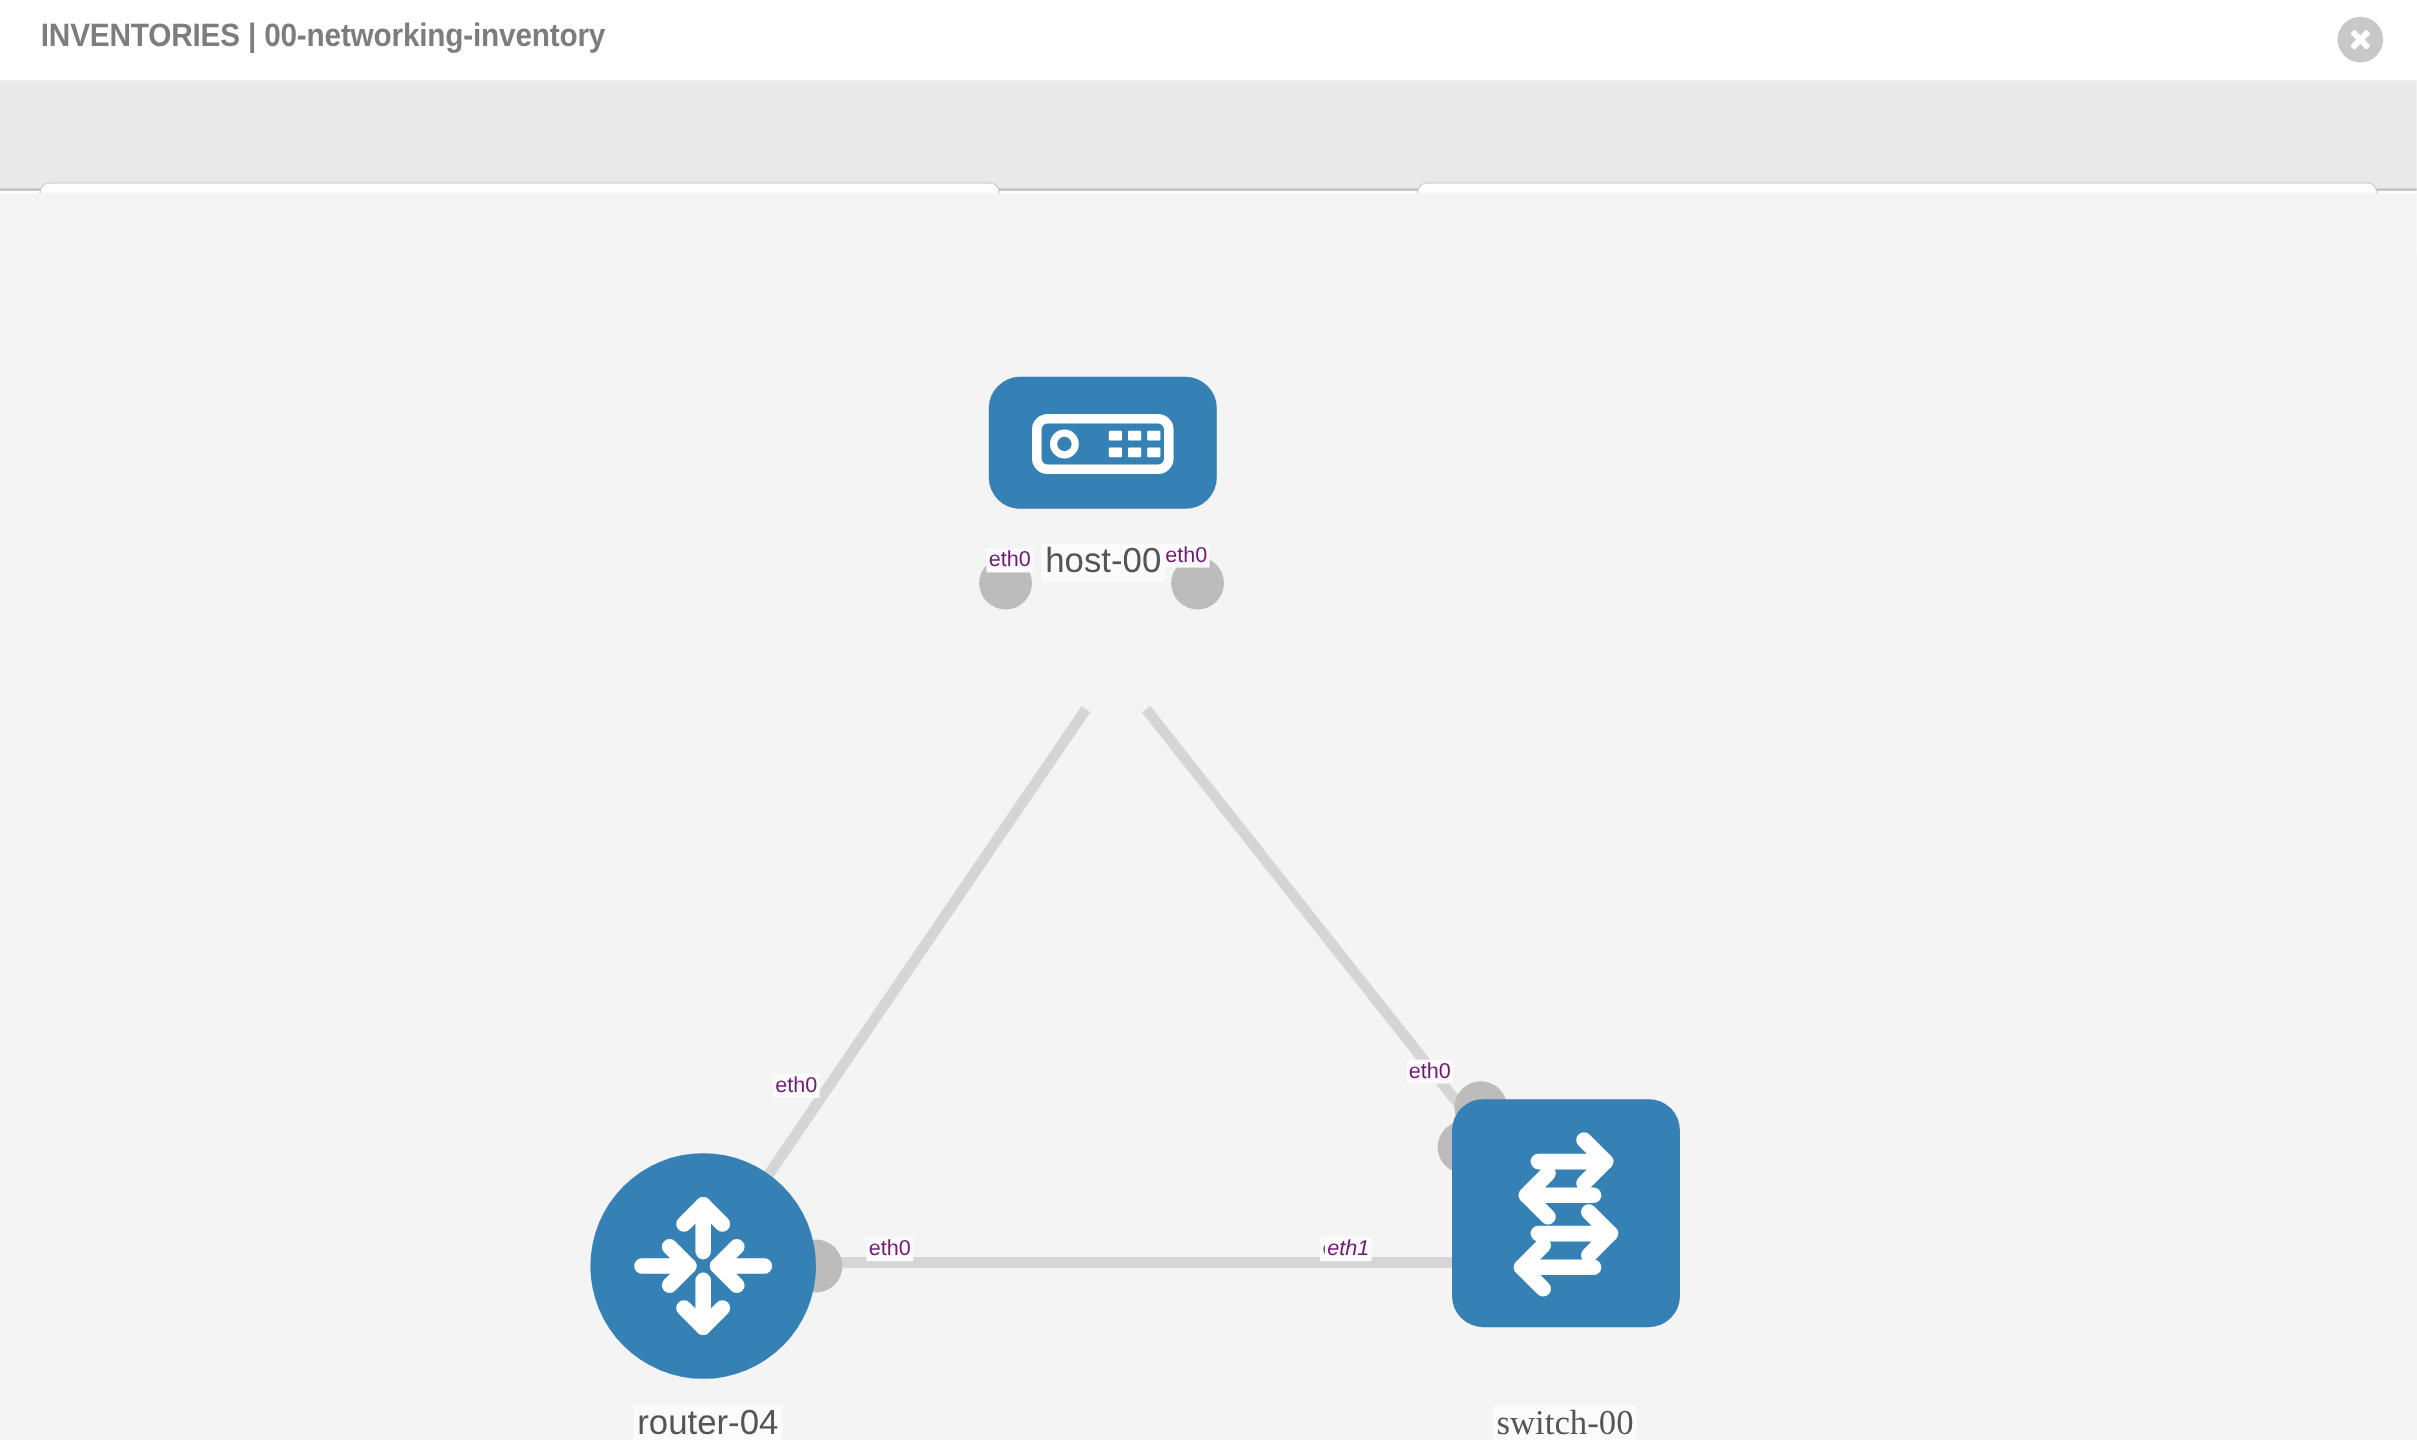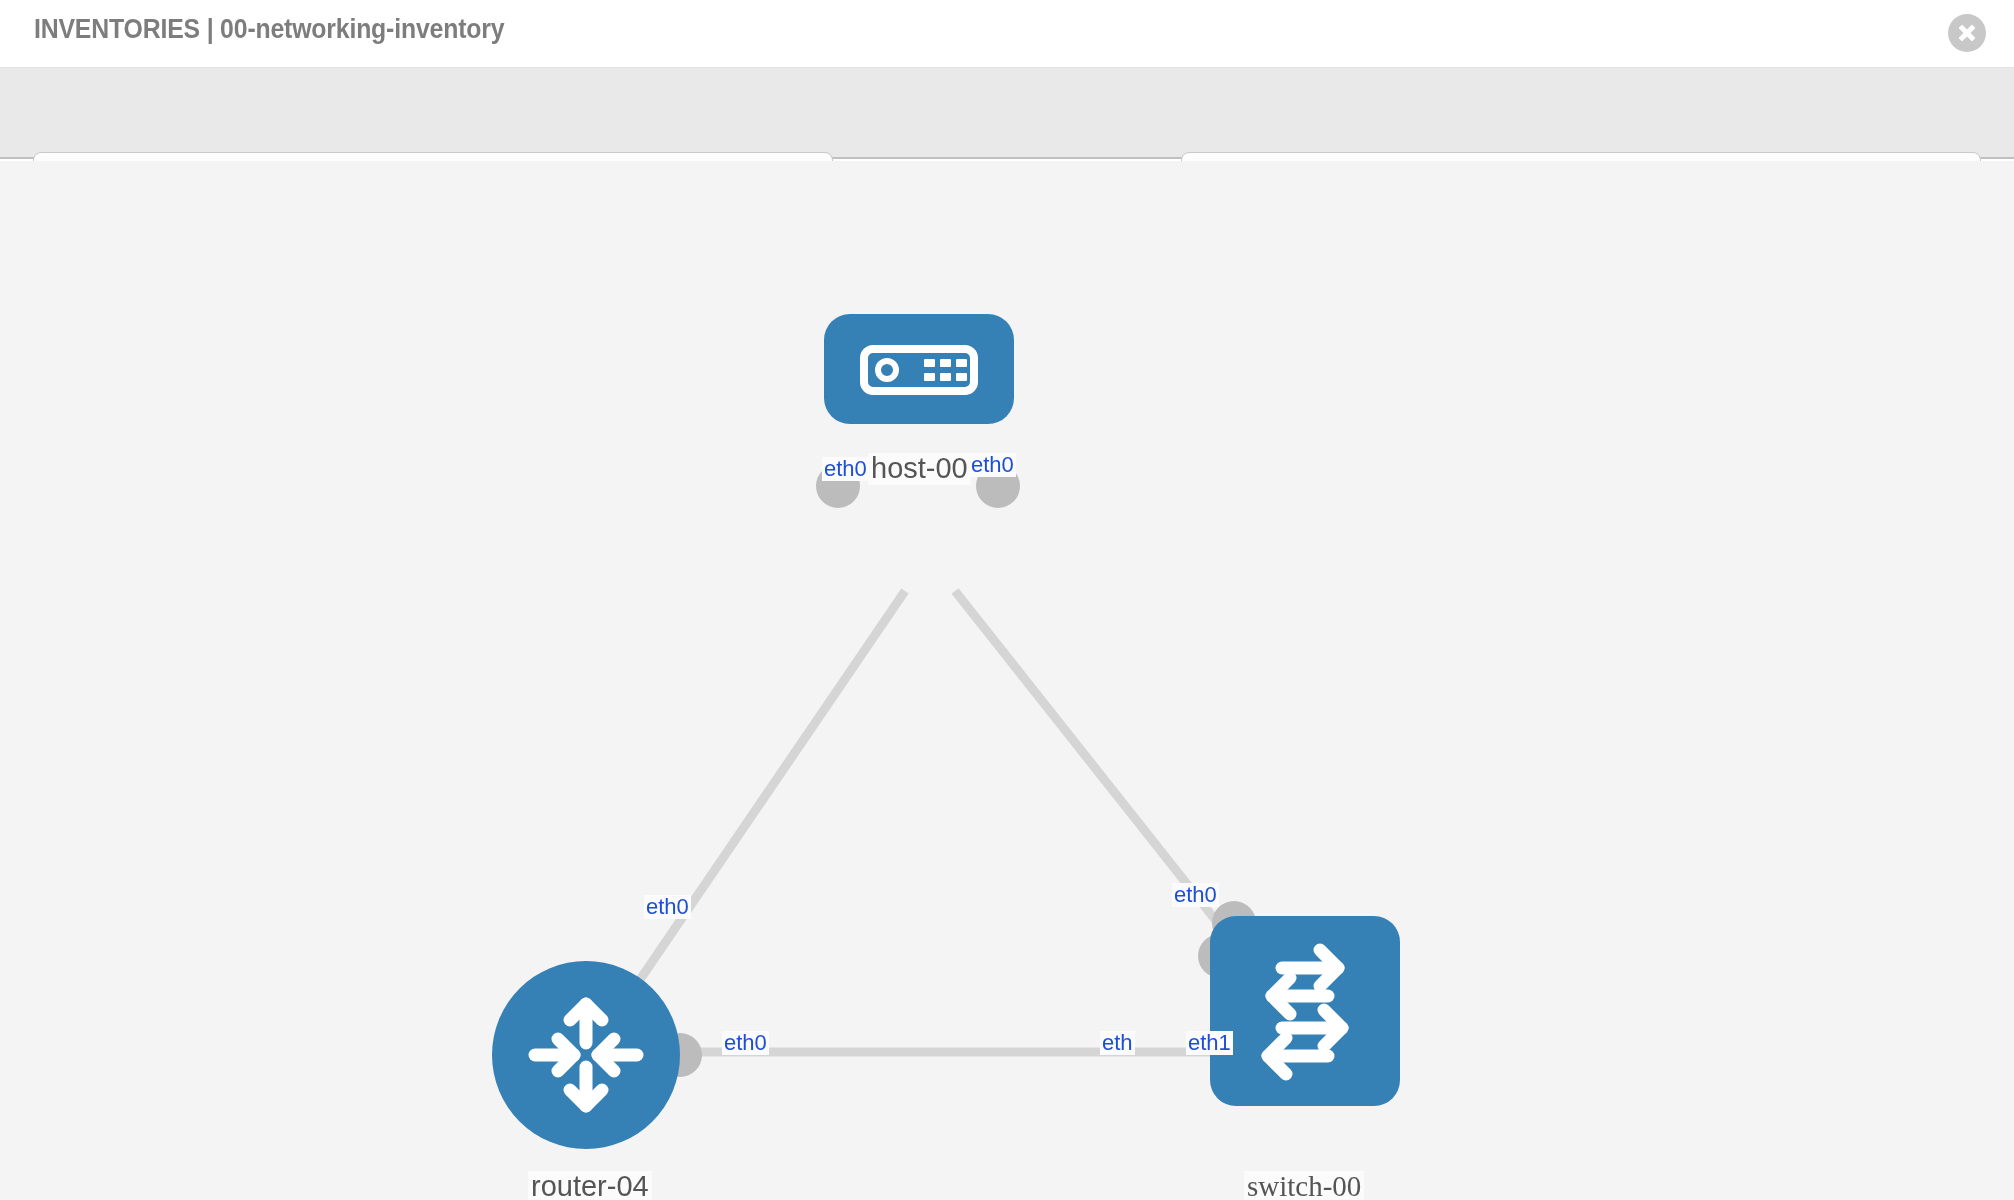--- a/index.html
+++ b/index.html
@@ -140,22 +140,22 @@
     font-size: 29px;
     color: #555555;
     background: #fbfbfb;
     white-space: nowrap;
     padding: 0 3px;
     line-height: 1.1;
     margin-top: 10px;
   }
   .edge-label {
     position: absolute;
-    font-size: 22px;
-    color: #1d4ed8;
+    font-size: 18px;
+    color: #701a75;
     background: #fbfbfb;
     white-space: nowrap;
     padding: 0 2px;
     line-height: 1.1;
   }
 </style>
 </head>
 <body>
 
 <div id="app">
@@ -274,16 +274,16 @@
 
             <line x1="118" y1="140" x2="58" y2="140"></line>
             <polyline points="76,122 58,140 76,158"></polyline>
           </g>
         </svg>
       </div>
     </div>
     <div class="node-label" style="left:1244px; top:1000px;font-family:Liberation Serif, serif;">switch-00</div>
     <div class="edge-label" style="left:1172px; top:722px;">eth0</div>
     <div class="edge-label" style="left:1100px; top:870px;">eth</div>
-    <div class="edge-label" style="left:1186px; top:870px;">eth1</div>
+    <div class="edge-label" style="left:1104px; top:870px;font-style:italic;">eth1</div>
 
   </div>
 </div>
 
 </body></html>

